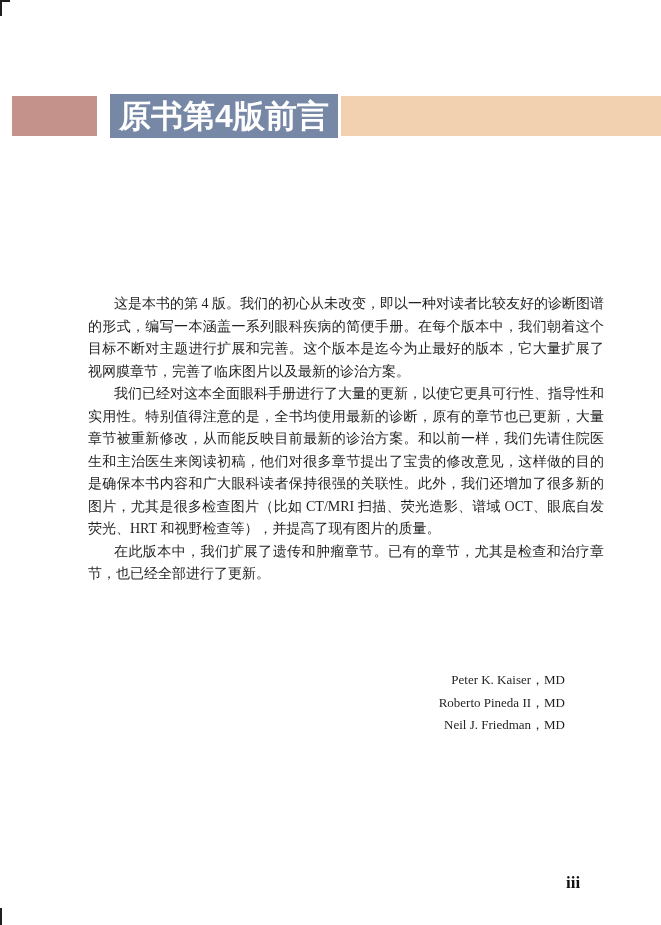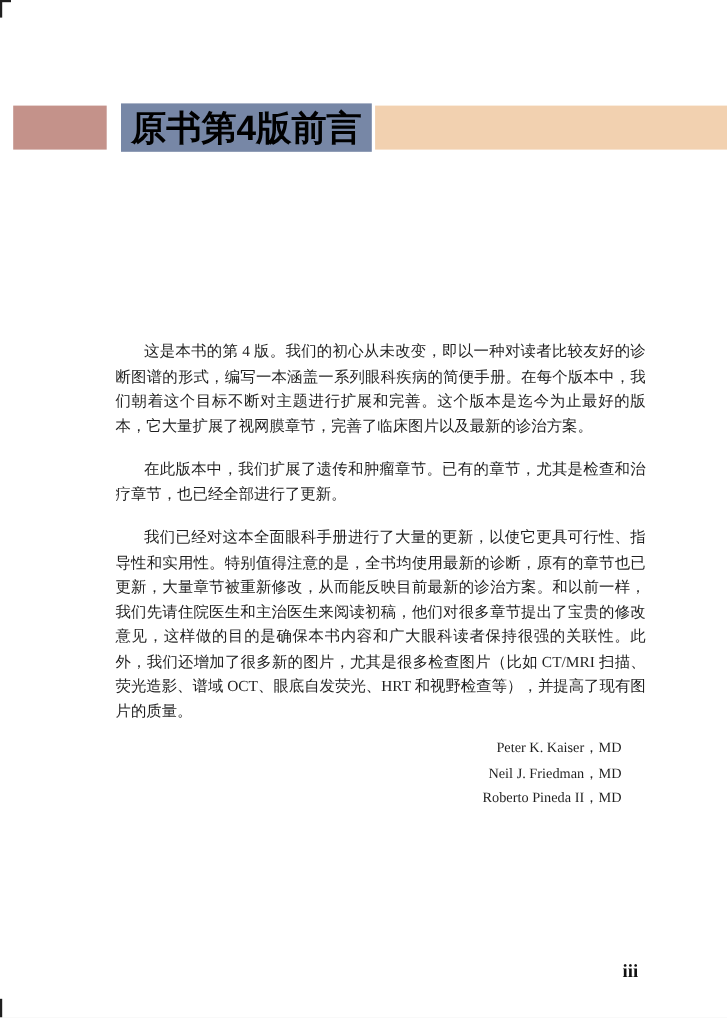--- a/index.html
+++ b/index.html
@@ -31,41 +31,41 @@
     position: absolute; left: 110px; top: 94px;
     width: 228px; height: 44px;
     background: var(--blue);
     display: flex; align-items: center; justify-content: center;
   }
   .title-text {
     font-family: "Liberation Sans", "DejaVu Sans", sans-serif;
     font-weight: bold;
     font-size: 32px;
     line-height: 1;
-    color: #000000;
+    color: #ffffff;
     white-space: nowrap;
   }
   .beige-bar {
     position: absolute; left: 341px; top: 96px;
     width: 320px; height: 40px;
     background: var(--beige);
   }
 
   
   .body-text {
     position: absolute;
     left: 88px; top: 293px;
     width: 516px;
     font-size: 14px;
     line-height: 22.5px;
     text-align: justify;
     color: var(--ink);
   }
   .body-text p {
-    margin: 17px;
+    margin: 0;
     text-indent: 26px;
   }
 
   
   .authors {
     position: absolute;
     top: 669px;
     right: 96px;
     text-align: right;
     font-size: 13px;
@@ -93,25 +93,25 @@
   <div class="crop crop-v-bottom"></div>
 
   <div class="rose-block"></div>
   <div class="title-box">
     <span class="title-text">原书第4版前言</span>
   </div>
   <div class="beige-bar"></div>
 
   <div class="body-text">
     <p>这是本书的第 4 版。我们的初心从未改变，即以一种对读者比较友好的诊断图谱的形式，编写一本涵盖一系列眼科疾病的简便手册。在每个版本中，我们朝着这个目标不断对主题进行扩展和完善。这个版本是迄今为止最好的版本，它大量扩展了视网膜章节，完善了临床图片以及最新的诊治方案。</p>
+    <p>我们已经对这本全面眼科手册进行了大量的更新，以使它更具可行性、指导性和实用性。特别值得注意的是，全书均使用最新的诊断，原有的章节也已更新，大量章节被重新修改，从而能反映目前最新的诊治方案。和以前一样，我们先请住院医生和主治医生来阅读初稿，他们对很多章节提出了宝贵的修改意见，这样做的目的是确保本书内容和广大眼科读者保持很强的关联性。此外，我们还增加了很多新的图片，尤其是很多检查图片（比如 CT/MRI 扫描、荧光造影、谱域 OCT、眼底自发荧光、HRT 和视野检查等），并提高了现有图片的质量。</p>
     <p>在此版本中，我们扩展了遗传和肿瘤章节。已有的章节，尤其是检查和治疗章节，也已经全部进行了更新。</p>
-    <p>我们已经对这本全面眼科手册进行了大量的更新，以使它更具可行性、指导性和实用性。特别值得注意的是，全书均使用最新的诊断，原有的章节也已更新，大量章节被重新修改，从而能反映目前最新的诊治方案。和以前一样，我们先请住院医生和主治医生来阅读初稿，他们对很多章节提出了宝贵的修改意见，这样做的目的是确保本书内容和广大眼科读者保持很强的关联性。此外，我们还增加了很多新的图片，尤其是很多检查图片（比如 CT/MRI 扫描、荧光造影、谱域 OCT、眼底自发荧光、HRT 和视野检查等），并提高了现有图片的质量。</p>
   </div>
 
   <div class="authors">
     <div>Peter K. Kaiser，MD</div>
+    <div>Roberto Pineda II，MD</div>
     <div>Neil J. Friedman，MD</div>
-    <div>Roberto Pineda II，MD</div>
   </div>
 
   <div class="page-number">iii</div>
 
 </div>
 
 </body></html>

